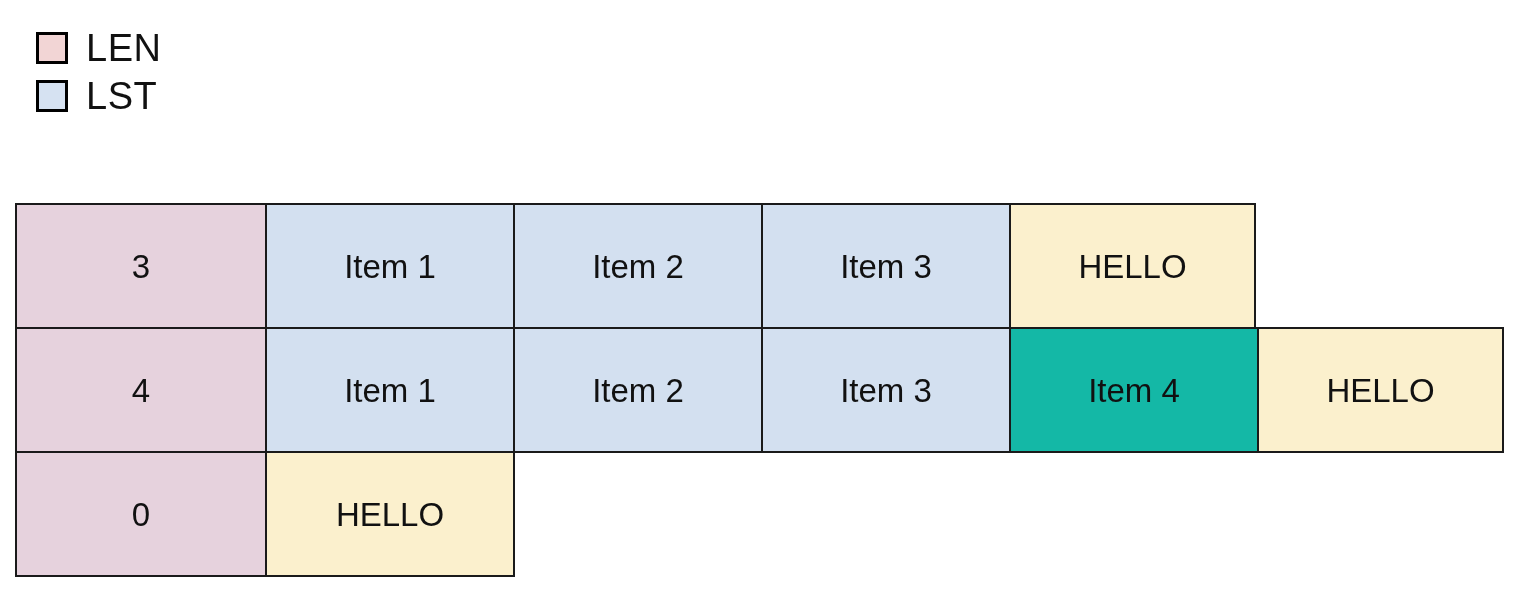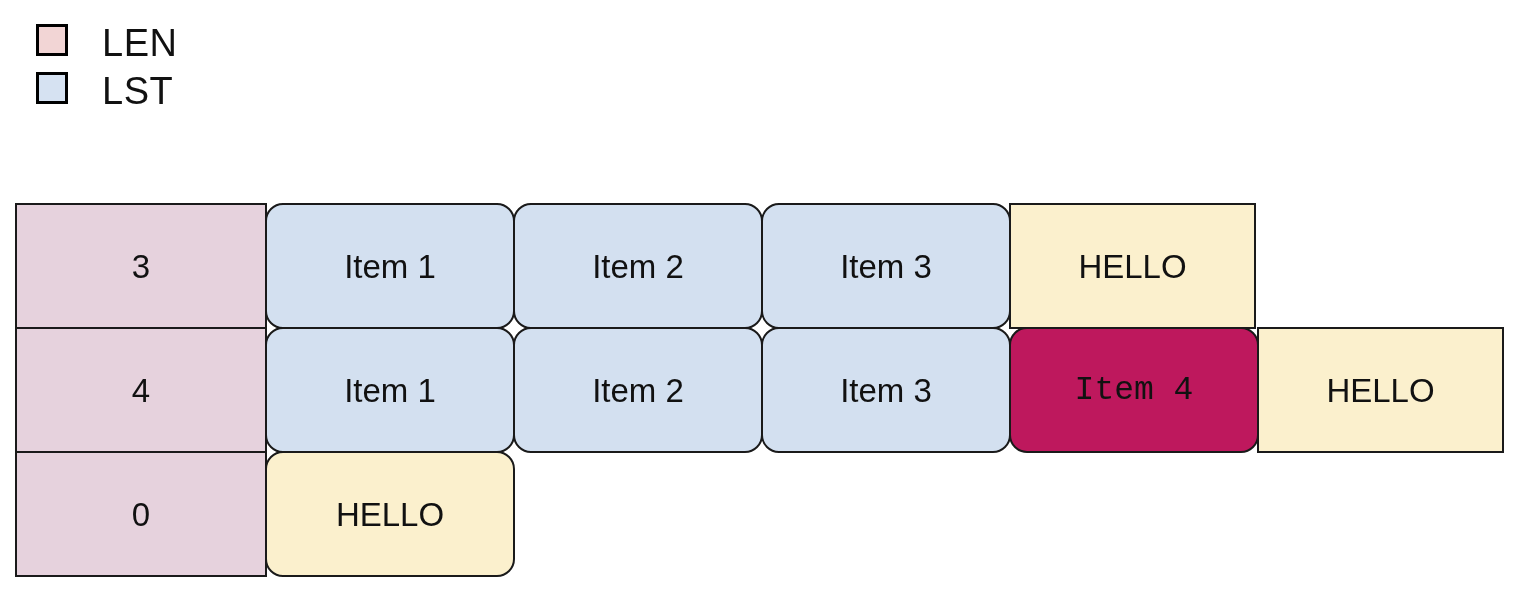--- a/index.html
+++ b/index.html
@@ -18,23 +18,22 @@
 
   
   #legend {
     position: absolute;
     left: 36px;
     top: 24px;
     width: 400px;
   }
   .legend-row {
     display: flex;
-    align-items: flex-start;
+    align-items: center;
     height: 48px;
-    gap: 16px;
   }
   .legend-swatch {
     width: 32px;
     height: 32px;
     border: 3px solid #000000;
     box-sizing: border-box;
     flex: 0 0 auto;
   }
   .legend-label {
     margin-left: 18px;
@@ -63,21 +62,21 @@
     display: flex;
     align-items: center;
     justify-content: center;
     font-size: 33px;
     line-height: 33px;
     color: #111111;
     white-space: nowrap;
     overflow: hidden;
   }
   .c-len { width: 252px; }
-  .c-std { width: 250px; border-radius: 18px; }
+  .c-std { width: 250px; }
   .c-wide { width: 247px; }
 </style>
 </head>
 <body>
 
 <div id="legend">
   <div class="legend-row">
     <span class="legend-swatch" style="background-color: rgb(242, 213, 213);"></span>
     <span class="legend-label">LEN</span>
   </div>
@@ -95,21 +94,21 @@
     <div class="t-cell c-std" style="background-color: rgb(211, 224, 240);">Item 2</div>
     <div class="t-cell c-std" style="background-color: rgb(211, 224, 240);">Item 3</div>
     <div class="t-cell c-wide" style="background-color: rgb(251, 240, 205);">HELLO</div>
   </div>
 
   <div class="t-row">
     <div class="t-cell c-len" style="background-color: rgb(230, 210, 221);">4</div>
     <div class="t-cell c-std" style="background-color: rgb(211, 224, 240);">Item 1</div>
     <div class="t-cell c-std" style="background-color: rgb(211, 224, 240);">Item 2</div>
     <div class="t-cell c-std" style="background-color: rgb(211, 224, 240);">Item 3</div>
-    <div class="t-cell c-std" style="background-color: #be185d; font-family: Liberation Mono, monospace;">Item 4</div>
+    <div class="t-cell c-std" style="background-color: #14b8a6;">Item 4</div>
     <div class="t-cell c-wide" style="background-color: rgb(251, 240, 205);">HELLO</div>
   </div>
 
   <div class="t-row">
     <div class="t-cell c-len" style="background-color: rgb(230, 210, 221);">0</div>
     <div class="t-cell c-std" style="background-color: rgb(251, 240, 205);">HELLO</div>
   </div>
 
 </div>
 

